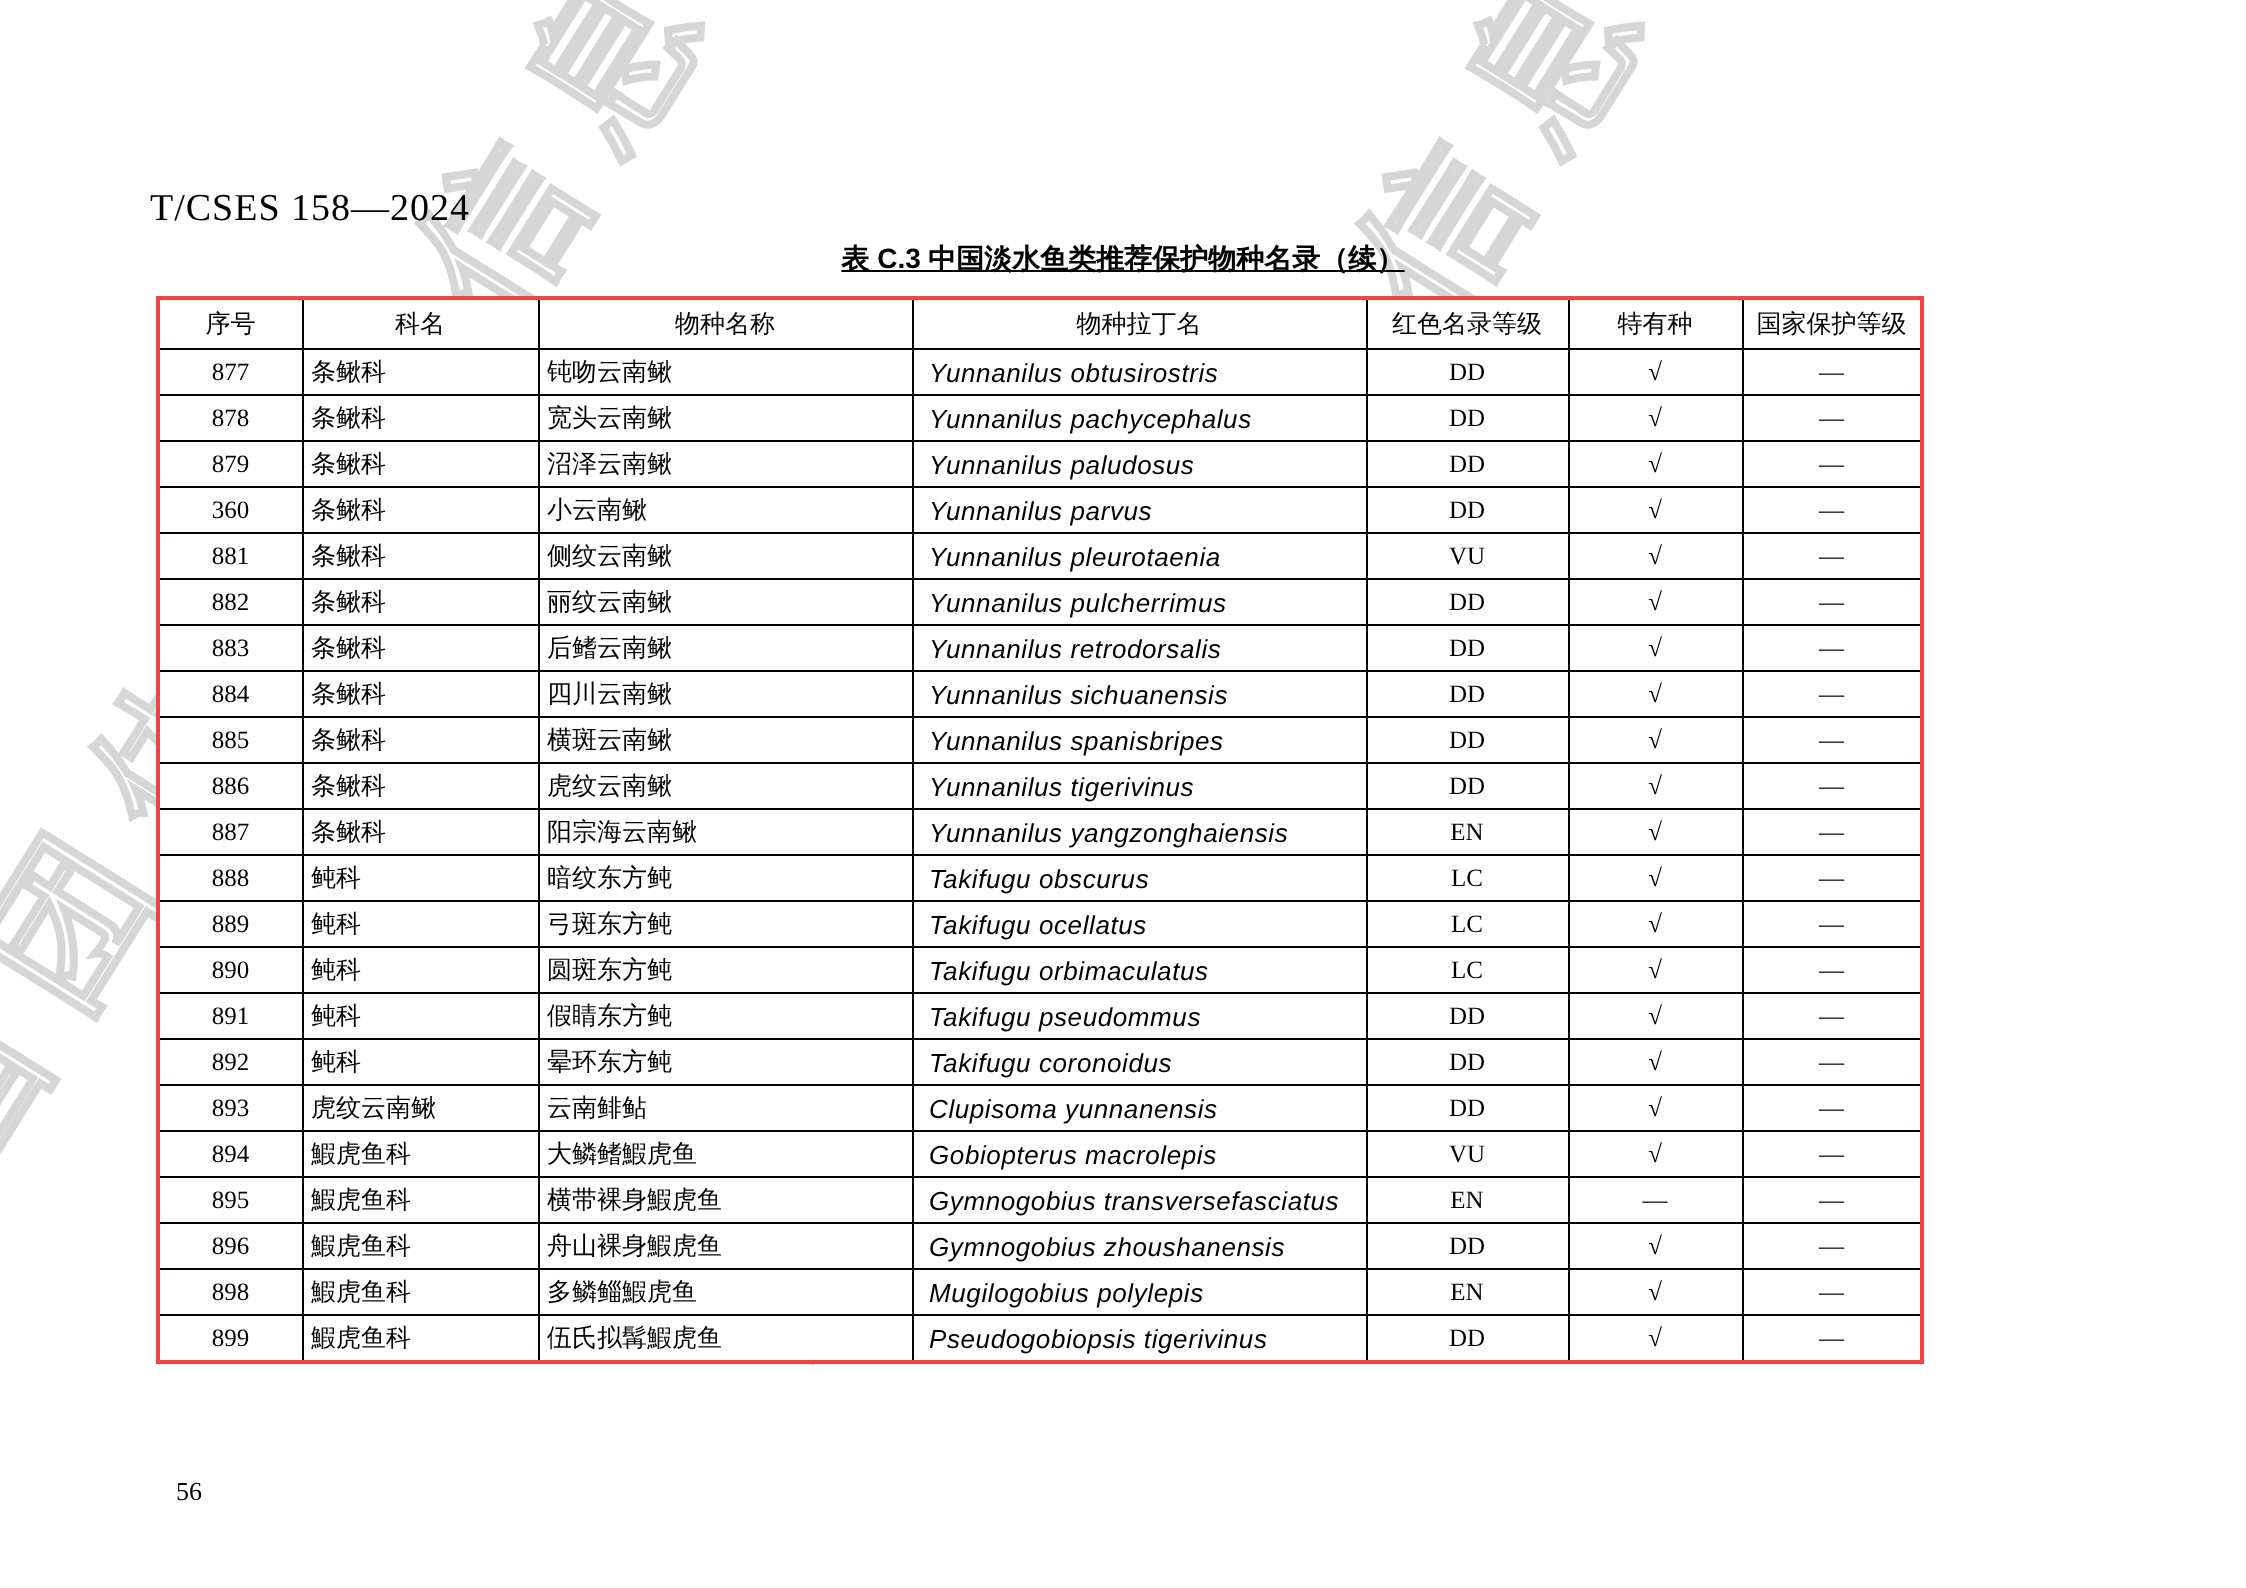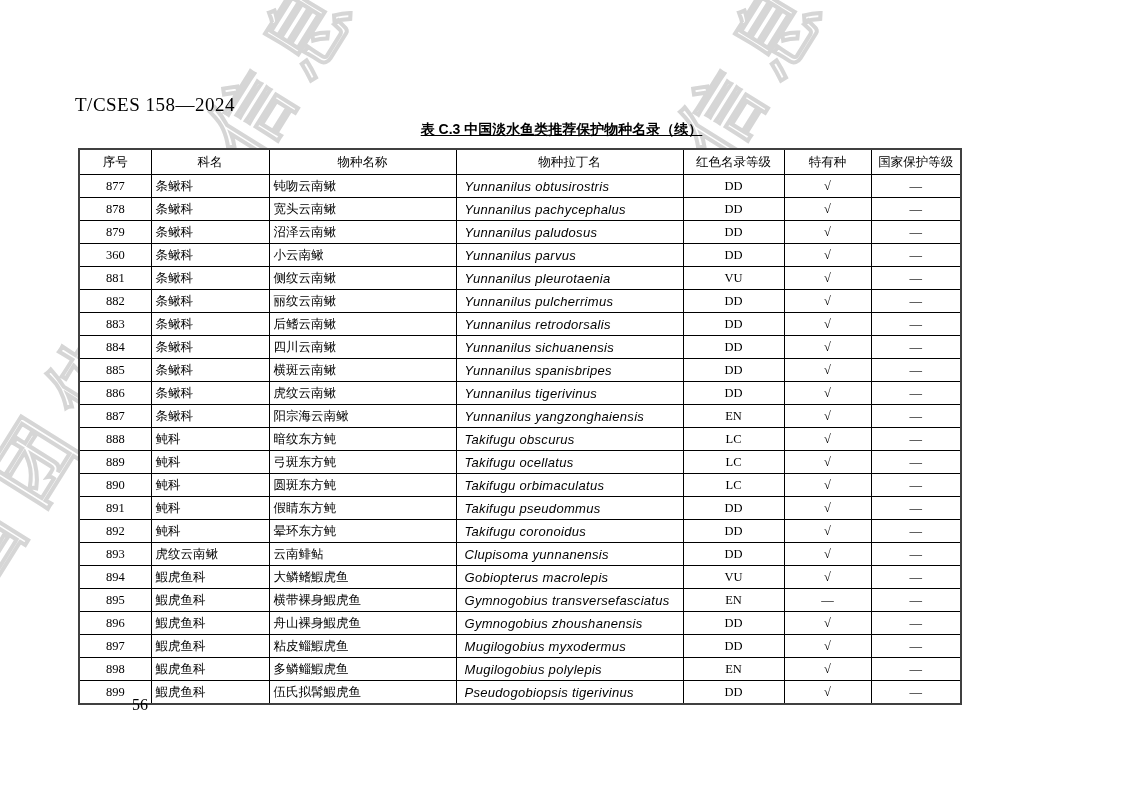--- a/index.html
+++ b/index.html
@@ -23,38 +23,38 @@
   }
   .table-title{
     position:absolute;left:0;top:121px;width:100%;text-align:center;
     font-size:14px;font-weight:bold;z-index:2;
     font-family:"Liberation Sans",sans-serif;
     text-decoration:underline;
   }
   table.doc-table{
     position:absolute;left:78px;top:148px;width:882px;z-index:1;
     border-collapse:collapse;table-layout:fixed;background:#ffffff;
-    border:2px solid #404040;
+    border:2px solid #ef4444;
   }
   .doc-table th,.doc-table td{
     border:1px solid #000;font-size:12.5px;height:22px;
     padding:0 4px;overflow:hidden;white-space:nowrap;background:#fff;
   }
   .doc-table th{
     height:24px;font-weight:normal;text-align:center;
   }
   td.cell-center{text-align:center;}
   td.cell-left{text-align:left;}
   td.cell-latin{
     text-align:left;padding-left:8px;
     font-family:Liberation Sans, sans-serif;font-style:italic;
     font-size:13px;letter-spacing:0.3px;
   }
   .page-number{
-    position:absolute;left:88px;top:696px;font-size:16px;z-index:2;margin-left:44px;
+    position:absolute;left:88px;top:738px;font-size:13px;z-index:2;
   }
 </style>
 </head>
 <body>
 
 <div class="page">
 
   <div class="watermark wm-1">全国团体标准信息平台</div>
   <div class="watermark wm-2">全国团体标准信息平台</div>
 
@@ -258,29 +258,20 @@
         <tr>
           <td class="cell-center">896</td>
           <td class="cell-left">鰕虎鱼科</td>
           <td class="cell-left">舟山裸身鰕虎鱼</td>
           <td class="cell-latin">Gymnogobius zhoushanensis</td>
           <td class="cell-center">DD</td>
           <td class="cell-center">√</td>
           <td class="cell-center">—</td>
         </tr>
         <tr>
-          <td class="cell-center">897</td>
-          <td class="cell-left">鰕虎鱼科</td>
-          <td class="cell-left">粘皮鲻鰕虎鱼</td>
-          <td class="cell-latin">Mugilogobius myxodermus</td>
-          <td class="cell-center">DD</td>
-          <td class="cell-center">√</td>
-          <td class="cell-center">—</td>
-        </tr>
-        <tr>
           <td class="cell-center">898</td>
           <td class="cell-left">鰕虎鱼科</td>
           <td class="cell-left">多鳞鲻鰕虎鱼</td>
           <td class="cell-latin">Mugilogobius polylepis</td>
           <td class="cell-center">EN</td>
           <td class="cell-center">√</td>
           <td class="cell-center">—</td>
         </tr>
         <tr>
           <td class="cell-center">899</td>

